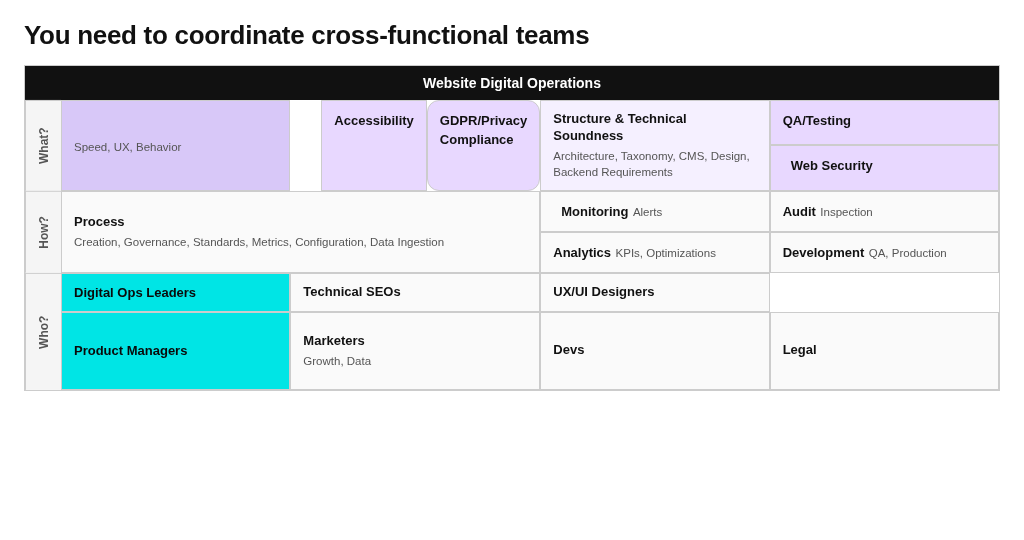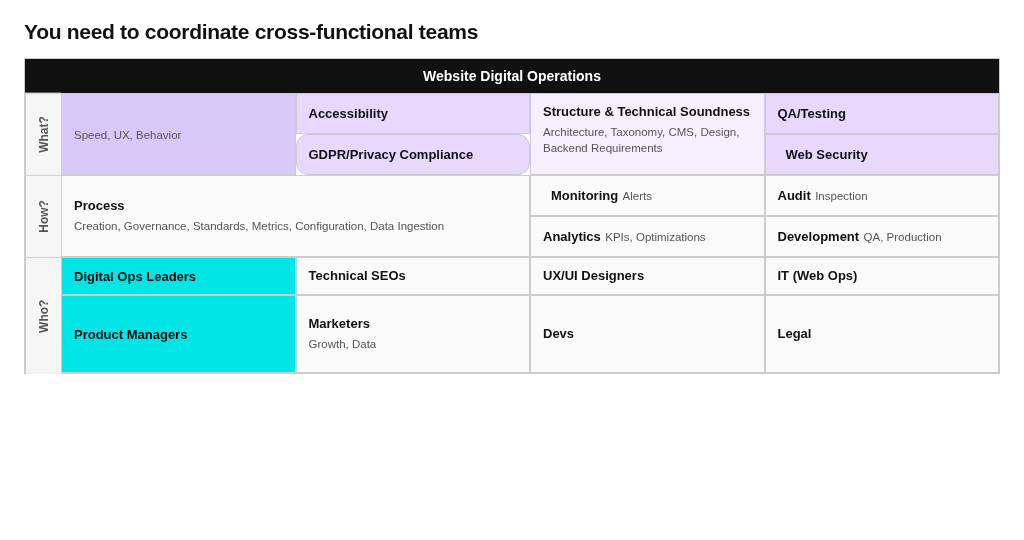--- a/index.html
+++ b/index.html
@@ -4,21 +4,21 @@
   <style>
     * { box-sizing: border-box; margin: 0; padding: 0; }
     body {
       font-family: Arial, Helvetica, sans-serif;
       background: #fff;
       padding: 20px 24px;
       width: 1024px;
       min-height: 540px;
     }
     h1 {
-      font-size: 21px;
+      font-size: 26px;
       font-weight: 700;
       color: #111;
       margin-bottom: 14px;
       letter-spacing: -0.3px;
     }
     .table-wrapper {
       width: 100%;
       border: 1px solid #ccc;
     }
     .header-row {
@@ -235,21 +235,22 @@
       color: #0a0a0a;
     }
     .what-row-label {
       grid-column: 1 / 2;
       grid-row: 1 / 3;
     }
     .what-col2-wrapper {
       grid-column: 3 / 4;
       grid-row: 1 / 3;
       display: flex;
-      flex-direction: column;
+      flex-direction: row;
+      padding-left: 31px;
     }
     .what-col4-wrapper {
       grid-column: 5 / 6;
       grid-row: 1 / 3;
       display: flex;
       flex-direction: column;
     }
   </style>
 </head>
 <body>
@@ -337,22 +338,19 @@
     </div>
 
     <div class="who-col3-top">
       <span class="cell-title">UX/UI Designers</span>
     </div>
 
     <div class="who-col3-bot">
       <span class="cell-title">Devs</span>
     </div>
 
-    <div class="who-col4-top">
-      <span class="cell-title">IT (Web Ops)</span>
-    </div>
 
     <div class="who-col4-bot">
       <span class="cell-title">Legal</span>
     </div>
 
   </div>
 </div>
 
 </body></html>

